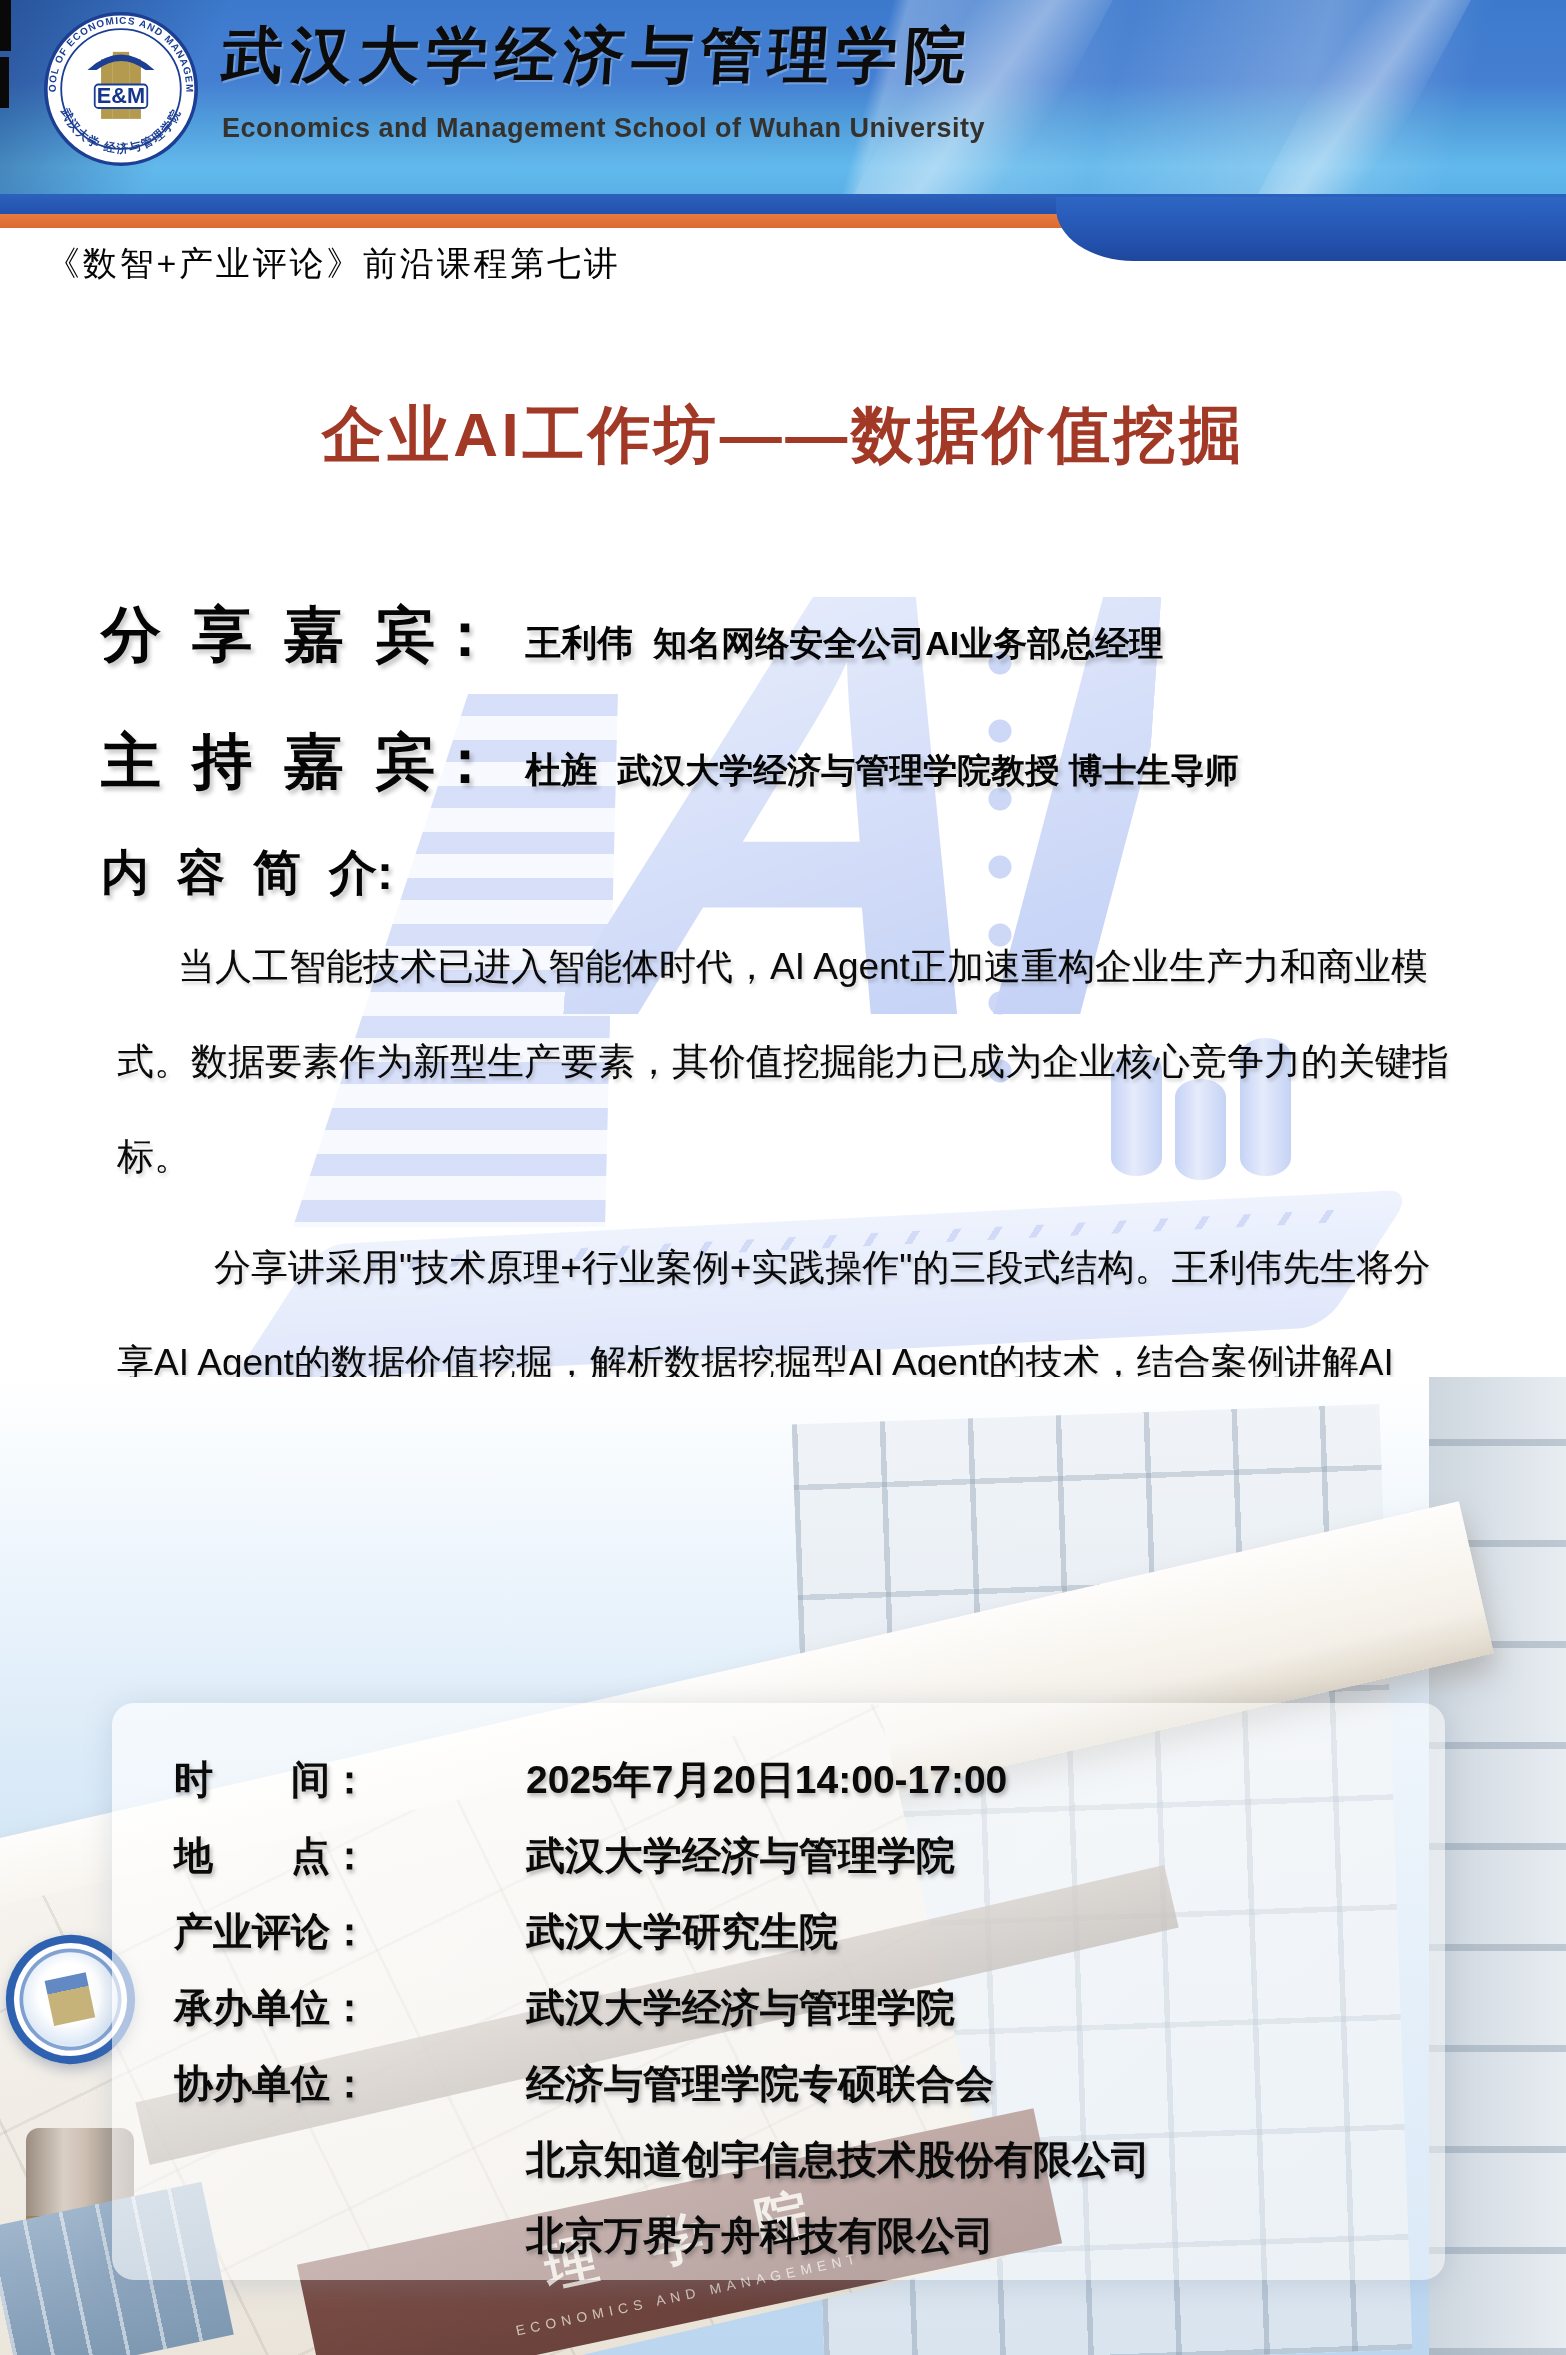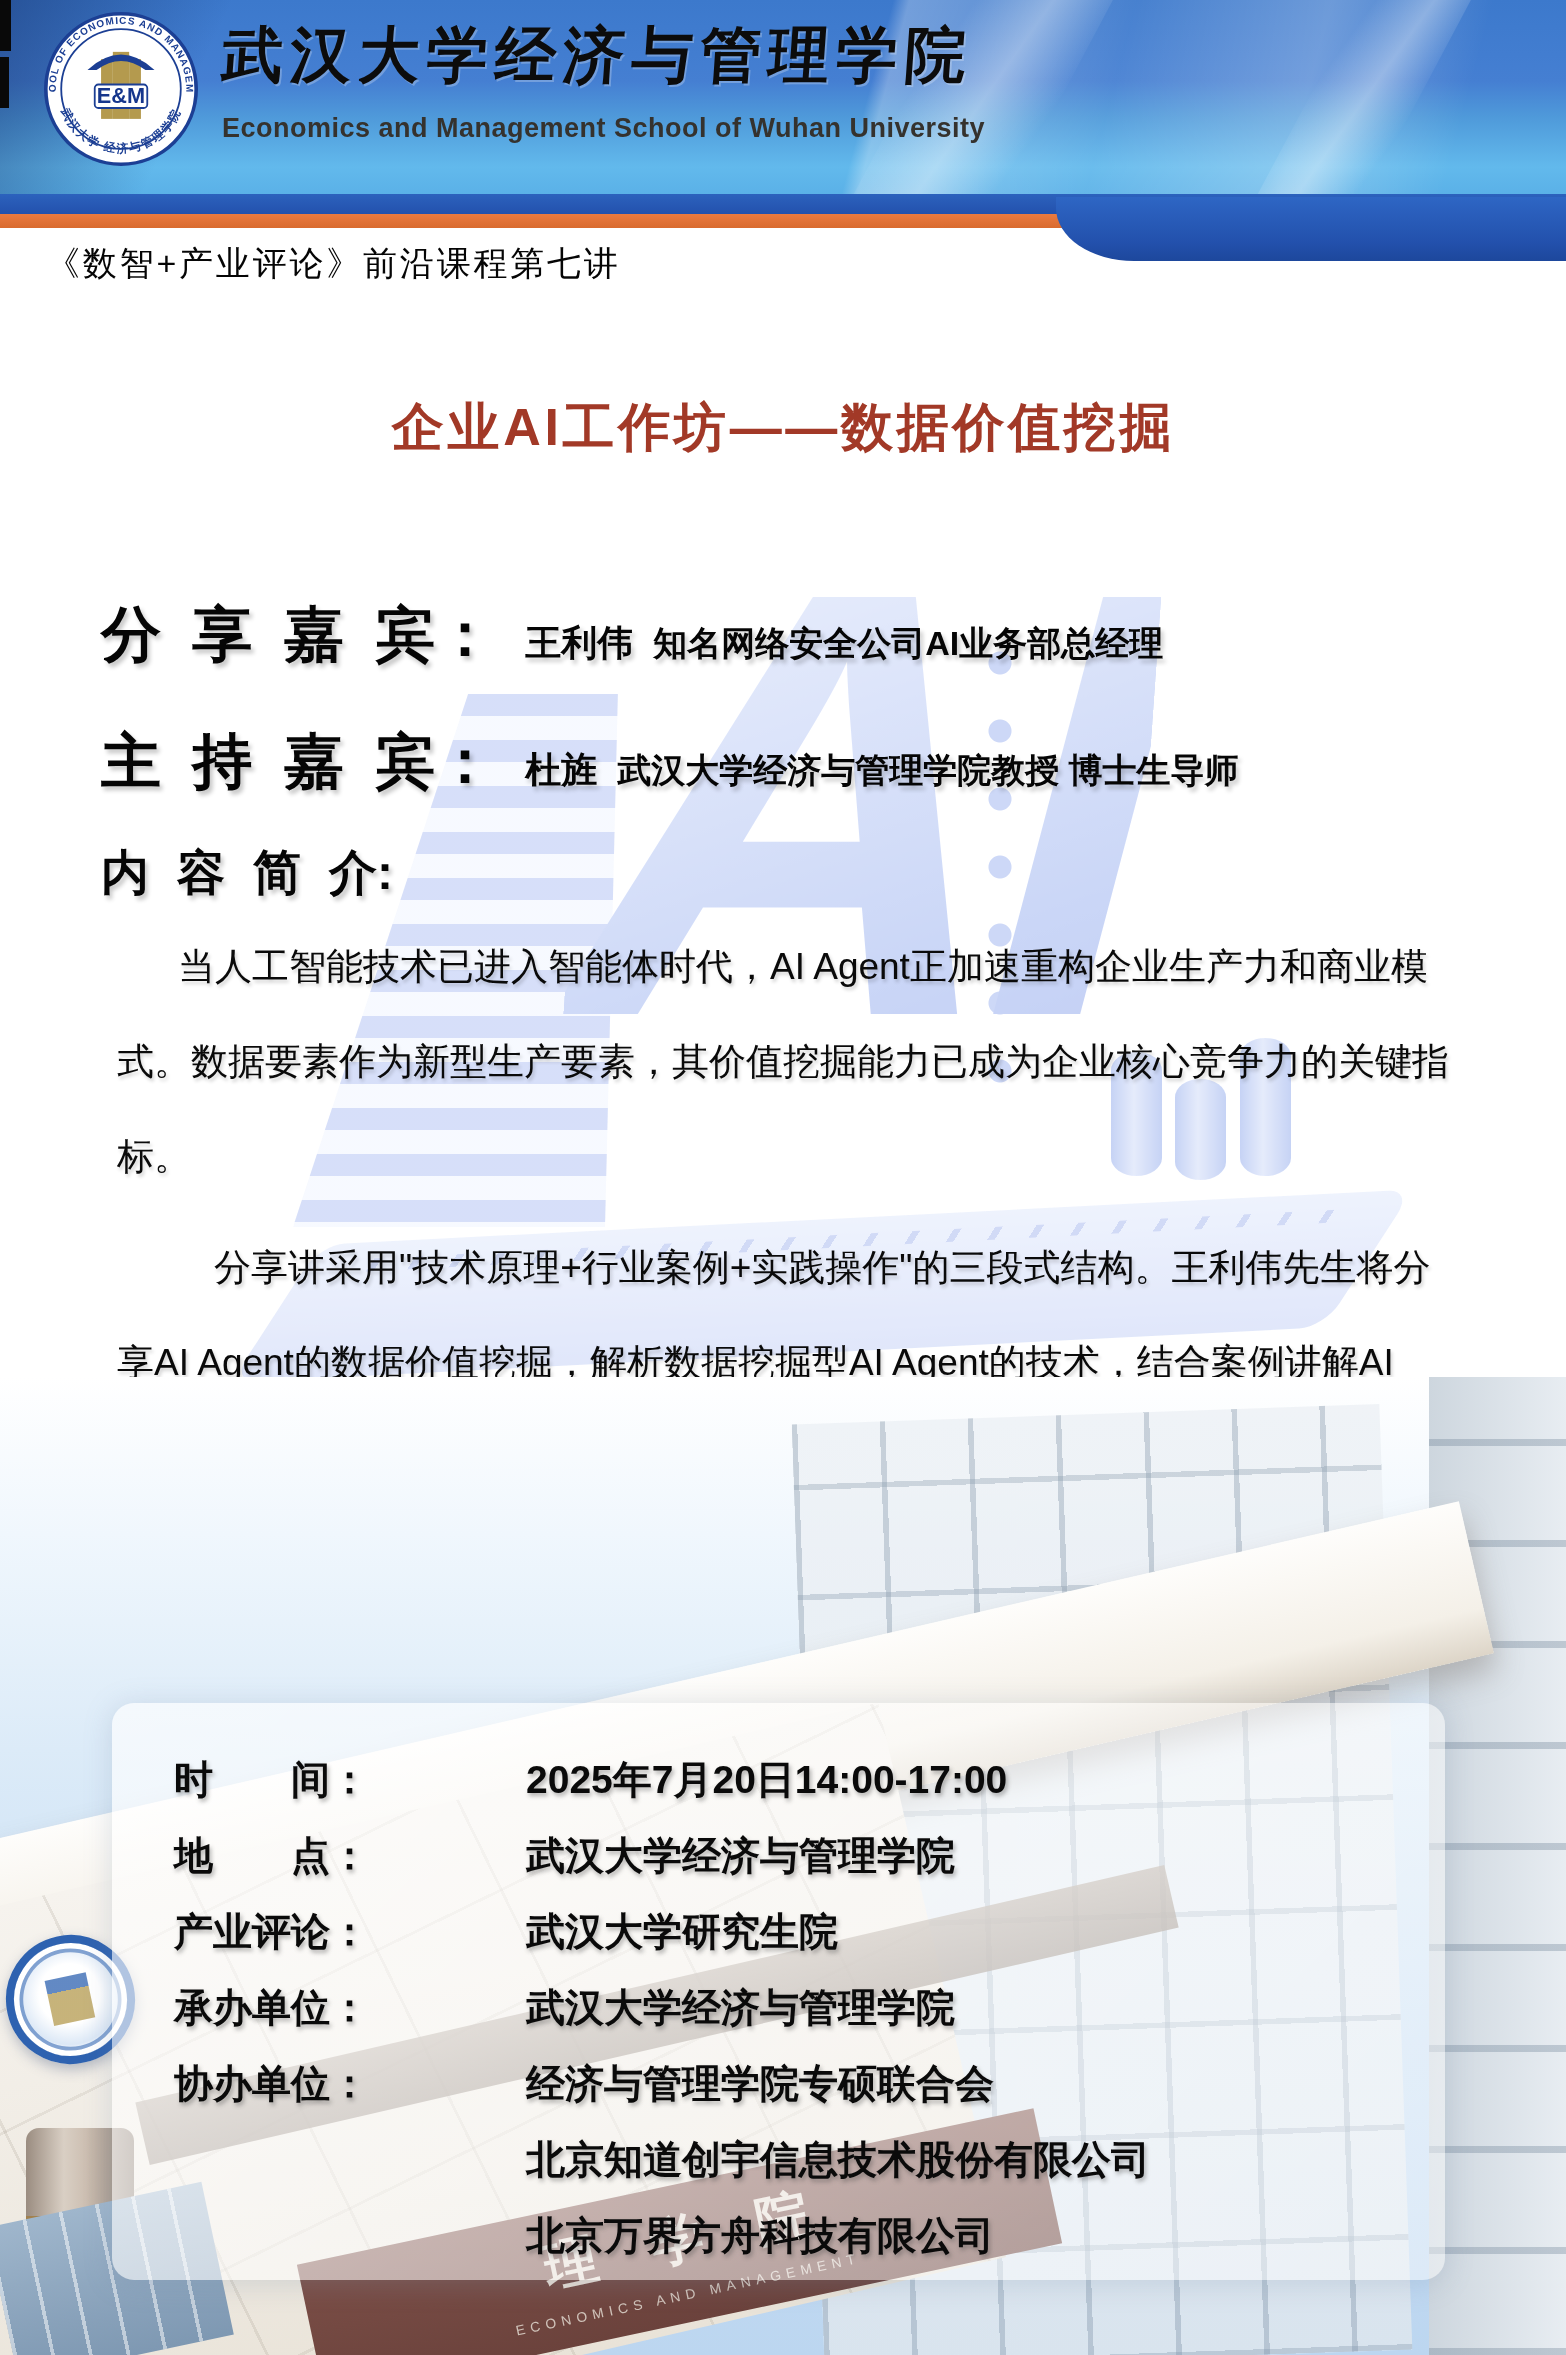--- a/index.html
+++ b/index.html
@@ -53,21 +53,21 @@
     margin-top:16.5px; font-size:27px; font-weight:700; color:#35322e; letter-spacing:0.5px;
   }
 
   
   .series-line{
     position:absolute; left:46px; top:241px;
     font-size:34px; font-weight:400; color:#050505; letter-spacing:2.8px;
   }
   .main-title{
     position:absolute; left:0; top:393px; width:1567px; text-align:center;
-    font-size:52px; font-weight:800; color:#a23927; letter-spacing:3.7px;
+    font-size:62px; font-weight:800; color:#a23927; letter-spacing:3.7px;
   }
 
   
   .watermark{ position:absolute; left:303px; top:510px; width:1148px; height:937px;
     opacity:.5; pointer-events:none; }
   .wm-ai{
     position:absolute; left:275px; top:-55px;
     font-size:606px; font-weight:800; font-style:italic; letter-spacing:-18.4px;
     background:linear-gradient(160deg,#e4ebfc 0%,#bfcef7 35%,#97aff0 70%,#8099e9 100%);
     -webkit-background-clip:text; background-clip:text; color:transparent;

